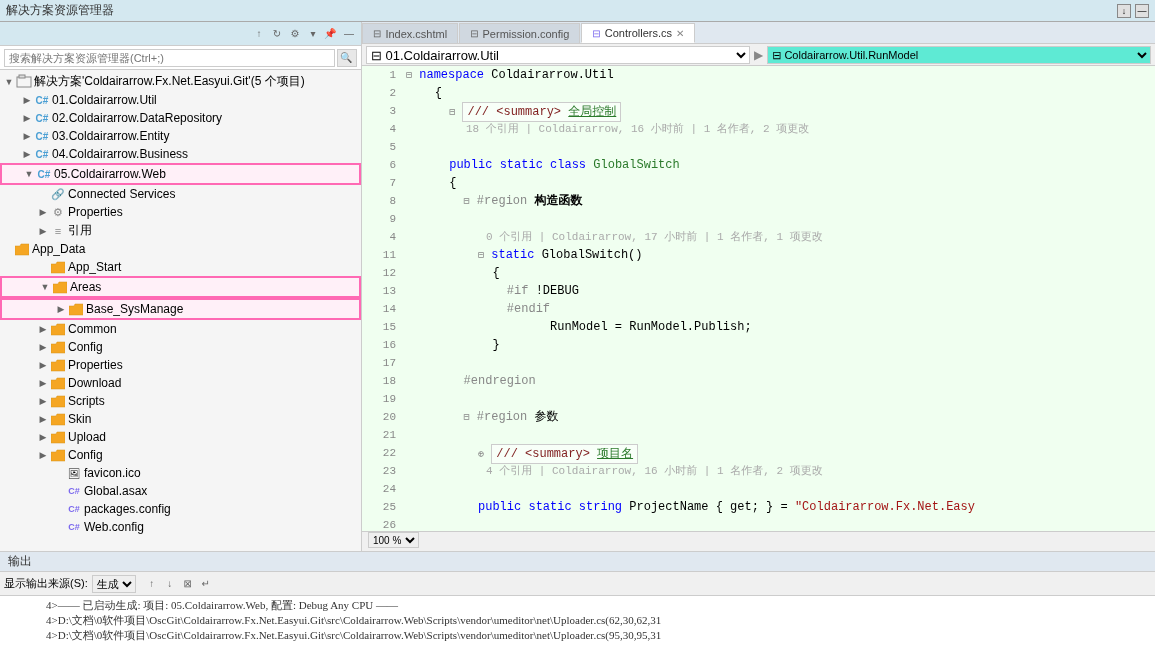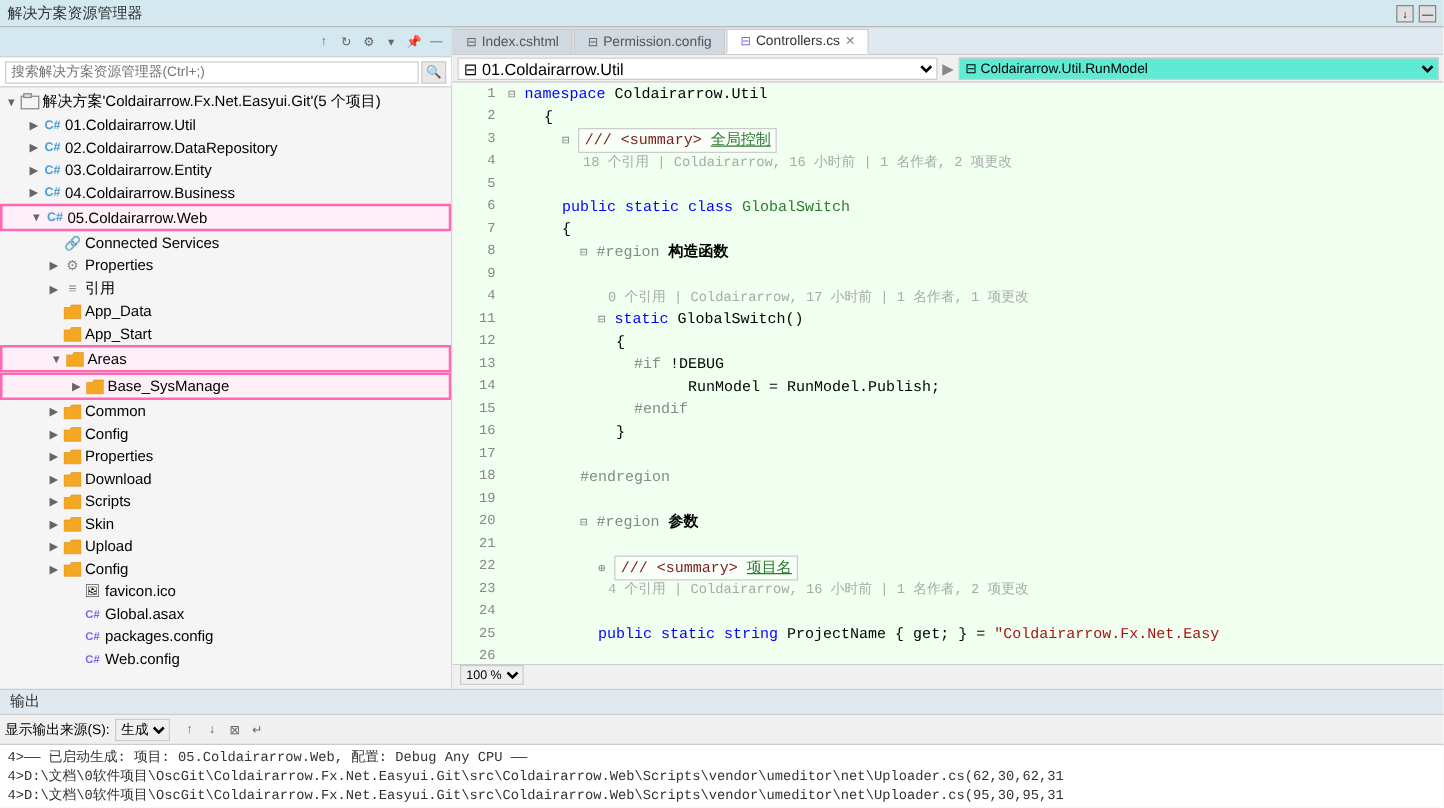--- a/index.html
+++ b/index.html
@@ -61,21 +61,21 @@
     .gray-comment { color: #aaa; font-size: 11px; }
     .region-kw { color: #888; }
     .summary-box { border: 1px solid #ccc; background: #f8fff8; display: inline-block; padding: 0 4px; }
 
     
     .output-panel { height: 95px; border-top: 1px solid #ccc; background: #fff; display: flex; flex-direction: column; }
     .output-header { background: #e0e8f0; border-bottom: 1px solid #ccc; padding: 2px 8px; font-size: 12px; color: #333; height: 20px; display: flex; align-items: center; }
     .output-toolbar { background: #f0f0f0; border-bottom: 1px solid #ccc; padding: 2px 4px; display: flex; align-items: center; height: 24px; gap: 4px; }
     .output-select { border: 1px solid #ccc; font-size: 11px; height: 18px; }
     .output-icons { display: flex; gap: 2px; margin-left: 4px; }
-    .output-content { flex: 1; overflow-y: auto; padding: 2px 6px; font-family: Liberation Mono, monospace; font-size: 11px; color: #333; }
+    .output-content { flex: 1; overflow-y: auto; padding: 2px 6px; font-family: Liberation Serif, serif; font-size: 11px; color: #333; margin-left: 40px; }
 
     
     ::-webkit-scrollbar { width: 10px; height: 10px; }
     ::-webkit-scrollbar-track { background: #f0f0f0; }
     ::-webkit-scrollbar-thumb { background: #c0c0c0; border: 1px solid #aaa; }
 
     .zoom-bar { background: #f0f0f0; border-top: 1px solid #ccc; height: 20px; display: flex; padding: 0 6px; font-size: 11px; color: #555; }
     .zoom-select { border: 1px solid #ccc; font-size: 10px; height: 16px; }
   </style>
 </head>
@@ -157,21 +157,21 @@
       <div class="tree-item" style="padding-left:36px;">
         <span class="tree-expander">▶</span>
         <span class="tree-icon" style="color:#888;">⚙</span>
         <span class="tree-label">Properties</span>
       </div>
       <div class="tree-item" style="padding-left:36px;">
         <span class="tree-expander">▶</span>
         <span class="tree-icon" style="color:#888;">≡</span>
         <span class="tree-label">引用</span>
       </div>
-      <div class="tree-item" style="padding-left:36px;">
+      <div class="tree-item" style="">
         <span class="tree-expander" style="opacity:0;">▶</span>
         <span class="tree-icon">
           <svg width="14" height="13" viewBox="0 0 14 13">
               <polygon points="0,3 5,3 6,1 14,1 14,12 0,12" fill="#f5a623" stroke="#d4901a" stroke-width="0.5"></polygon>
             </svg>
         </span>
         <span class="tree-label">App_Data</span>
       </div>
       <div class="tree-item" style="padding-left:36px;">
         <span class="tree-expander" style="opacity:0;">▶</span>
@@ -404,42 +404,42 @@
 
         <div class="code-line">
           &nbsp;&nbsp;&nbsp;&nbsp;&nbsp;&nbsp;&nbsp;&nbsp;&nbsp;&nbsp;&nbsp;&nbsp;<span>{</span>
         </div>
 
         <div class="code-line">
           &nbsp;&nbsp;&nbsp;&nbsp;&nbsp;&nbsp;&nbsp;&nbsp;&nbsp;&nbsp;&nbsp;&nbsp;&nbsp;&nbsp;<span class="region-kw">#if</span> <span>!DEBUG</span>
         </div>
 
         <div class="code-line">
+          &nbsp;&nbsp;&nbsp;&nbsp;&nbsp;&nbsp;&nbsp;&nbsp;&nbsp;&nbsp;&nbsp;&nbsp;&nbsp;&nbsp;<span class="region-kw">#endif</span>
+        </div>
+
+        <div class="code-line">
           &nbsp;&nbsp;&nbsp;&nbsp;&nbsp;&nbsp;&nbsp;&nbsp;&nbsp;&nbsp;&nbsp;&nbsp;&nbsp;&nbsp;&nbsp;&nbsp;&nbsp;&nbsp;&nbsp;&nbsp;<span>RunModel = RunModel.Publish;</span>
         </div>
 
         <div class="code-line">
-          &nbsp;&nbsp;&nbsp;&nbsp;&nbsp;&nbsp;&nbsp;&nbsp;&nbsp;&nbsp;&nbsp;&nbsp;&nbsp;&nbsp;<span class="region-kw">#endif</span>
-        </div>
-
-        <div class="code-line">
           &nbsp;&nbsp;&nbsp;&nbsp;&nbsp;&nbsp;&nbsp;&nbsp;&nbsp;&nbsp;&nbsp;&nbsp;<span>}</span>
         </div>
 
         <div class="code-line">&nbsp;</div>
 
         <div class="code-line">
           &nbsp;&nbsp;&nbsp;&nbsp;&nbsp;&nbsp;&nbsp;&nbsp;<span class="region-kw">#endregion</span>
         </div>
 
         <div class="code-line">&nbsp;</div>
 
         <div class="code-line">
           &nbsp;&nbsp;&nbsp;&nbsp;&nbsp;&nbsp;&nbsp;&nbsp;<span style="color:#888;font-size:10px;">⊟</span>
-          <span class="region-kw">#region</span> <span style="font-weight:bold;">参数</span>
+          <span class="region-kw">#region</span> <span style="font-weight:normal;">参数</span>
         </div>
 
         <div class="code-line">&nbsp;</div>
 
         <div class="code-line">
           &nbsp;&nbsp;&nbsp;&nbsp;&nbsp;&nbsp;&nbsp;&nbsp;&nbsp;&nbsp;<span style="color:#888;font-size:10px;">⊕</span>
           <span class="summary-box"><span class="comment">/// &lt;summary&gt;</span> <span style="color:#2b7a2b;text-decoration:underline;">项目名</span></span>
         </div>
 
         <div class="code-line" style="padding-left:80px;">

